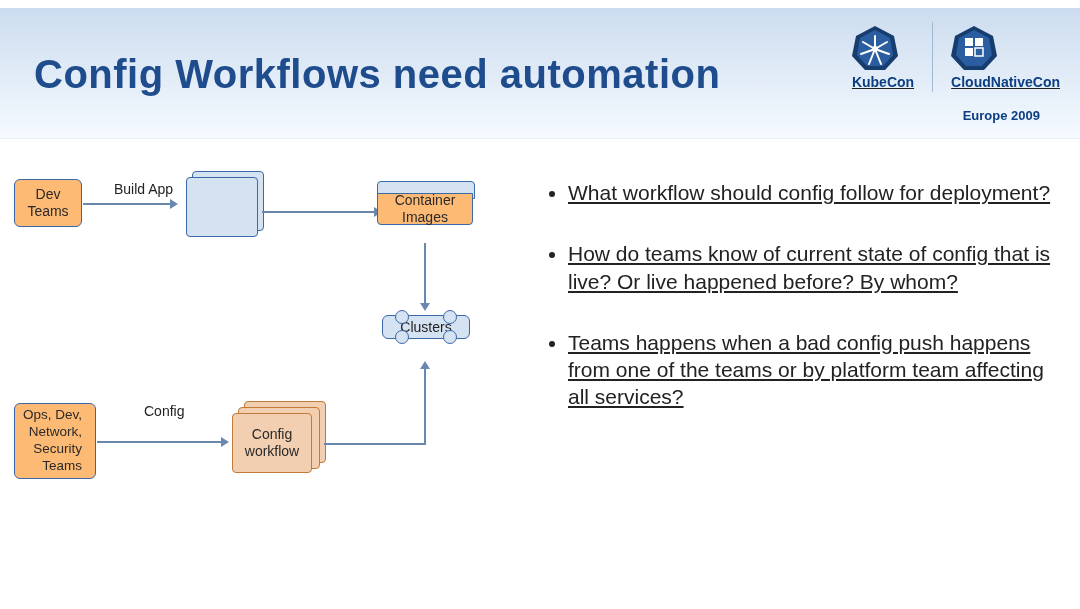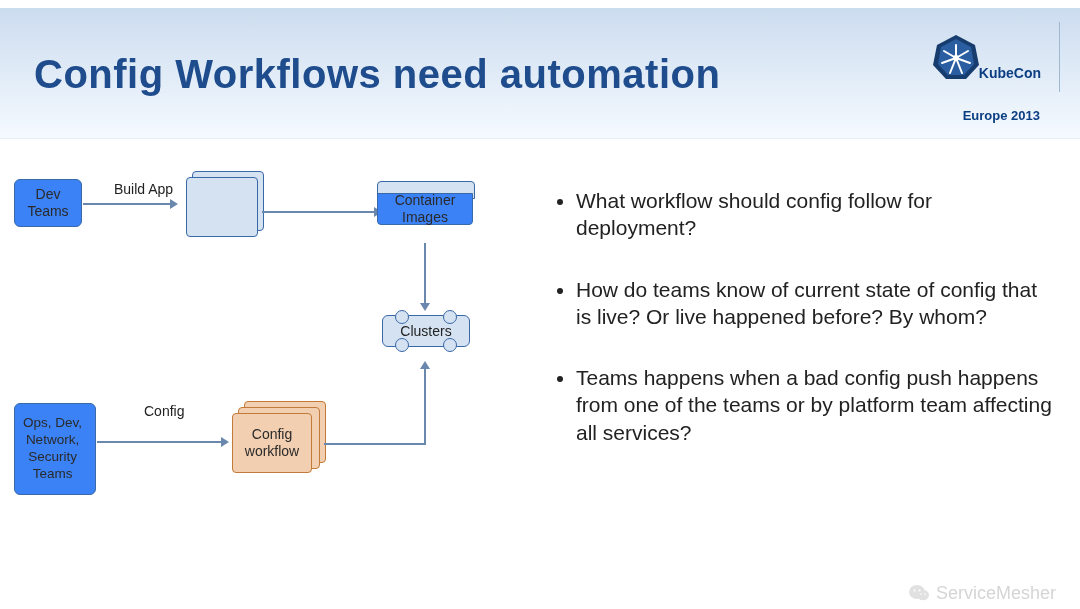--- a/index.html
+++ b/index.html
@@ -32,22 +32,23 @@
   .logos {
     position: absolute;
     right: 20px;
     top: 14px;
     display: flex;
     align-items: center;
     gap: 18px;
   }
   .logo {
     display: flex;
-    flex-direction: row;
-    align-items: flex-end;
+    flex-direction: column;
+    align-items: flex-start;
+    text-decoration: underline;
   }
   .logo svg { display: block; }
   .logo-label {
     font-size: 14px;
     font-weight: 700;
     color: #0b3e82;
     margin-top: 2px;
   }
   .logo-sep {
     width: 1px;
@@ -80,21 +81,21 @@
     border-radius: 6px;
     display: flex;
     align-items: center;
     justify-content: center;
     font-size: 14px;
     color: #2a2a2a;
     text-align: center;
     line-height: 1.25;
     padding: 6px 8px;
   }
-  .node.blue { background: #3b82f6; }
+  .node.blue { background: #fdba74; }
   .node.orange { background: #f2cfb0; border-color: #c27a3a; }
   .stackA {
     position: absolute;
     border-radius: 4px;
   }
   .stackA.blue { background: #d4e2f2; border: 1px solid #3a69a8; }
   .stackA.orange { background: #f2cfb0; border: 1px solid #c27a3a; }
   
   .arrow {
     position: absolute;
@@ -162,21 +163,22 @@
 
   .bullets {
     position: absolute;
     left: 540px;
     top: 40px;
     width: 520px;
   }
   .bullets ul {
     list-style: disc;
     padding-left: 28px;
-    margin: 8px;
+    margin: 0;
+    text-decoration: underline;
   }
   .bullets li {
     font-size: 21px;
     line-height: 1.3;
     margin-bottom: 34px;
   }
   .watermark {
     position: absolute;
     right: 24px;
     bottom: 14px;
@@ -207,22 +209,35 @@
           <line x1="23" y1="25" x2="37" y2="30"></line>
           <line x1="23" y1="25" x2="29" y2="40"></line>
           <line x1="23" y1="25" x2="17" y2="40"></line>
           <line x1="23" y1="25" x2="9" y2="30"></line>
           <line x1="23" y1="25" x2="11" y2="18"></line>
         </g>
       </svg>
       <div class="logo-label">KubeCon</div>
     </div>
     <div class="logo-sep"></div>
+    <div class="logo">
+      <svg width="46" height="48" viewBox="0 0 46 48">
+        <polygon points="23,2 42,12 46,32 33,46 13,46 0,32 4,12" fill="#173c6e"></polygon>
+        <polygon points="23,6 38,14 41,31 31,42 15,42 5,31 8,14" fill="#2a5ea0"></polygon>
+        <g fill="#fff">
+          <rect x="14" y="14" width="8" height="8"></rect>
+          <rect x="24" y="14" width="8" height="8"></rect>
+          <rect x="14" y="24" width="8" height="8"></rect>
+          <rect x="24" y="24" width="8" height="8" fill="#2a5ea0" stroke="#fff" stroke-width="1.5"></rect>
+        </g>
+      </svg>
+      <div class="logo-label">CloudNativeCon</div>
+    </div>
   </div>
-  <div class="event-sub">Europe 2013</div>
+  <div class="event-sub">Europe 2009</div>
 </div>
 
 <div class="content">
 
   <div class="diagram">
 
     <div class="node blue" style="left:0px; top:10px; width:68px; height:48px;">
       <span style="white-space:pre-line;">Dev
 Teams</span>
     </div>
@@ -240,27 +255,27 @@
 
     <div class="stackA blue" style="left:363px; top:12px; width:96px; height:16px; border-radius:4px 4px 0 0;"></div>
     <div class="node blue" style="left:363px; top:24px; width:96px; height:32px; border-radius:0 0 4px 4px;">
       <span style="white-space:pre-line;">Container
 Images</span>
     </div>
 
     <div class="arrow v" style="left:410px; top:74px; height:60px;"></div>
     <div class="arrowhead down" style="left:406px; top:134px;"></div>
 
-    <div class="clusters" style="left:368px; top:146px; width:88px; height:32px;">
+    <div class="clusters" style="left:368px; top:146px; width:88px; height:24px;">
       <span class="bump-l"></span>
         <span class="bump-r"></span>
       <span>Clusters</span>
     </div>
 
-    <div class="node blue" style="left:0px; top:234px; width:82px; height:92px; font-size:13.5px; text-align:center; justify-content:flex-start;">
+    <div class="node blue" style="left:0px; top:234px; width:82px; height:76px; font-size:13.5px; text-align:right; justify-content:flex-start;">
       <span style="white-space:pre-line;">Ops, Dev,
 Network,
 Security
 Teams</span>
     </div>
 
     <div class="edge-label" style="left:130px; top:234px;">Config</div>
 
     <div class="arrow h" style="left:83px; top:272px; width:124px;"></div>
     <div class="arrowhead right" style="left:207px; top:268px;"></div>
@@ -279,25 +294,14 @@
   </div>
 
   <div class="bullets">
     <ul>
       <li>What workflow should config follow for deployment?</li>
       <li>How do teams know of current state of config that is live? Or live happened before? By whom?</li>
       <li>Teams happens when a bad config push happens from one of the teams or by platform team affecting all services?</li>
     </ul>
   </div>
 
-  <div class="watermark">
-    <svg width="22" height="22" viewBox="0 0 22 22">
-      <ellipse cx="9" cy="10" rx="8" ry="7" fill="#d8d8d8"></ellipse>
-      <ellipse cx="15" cy="13" rx="6" ry="5.2" fill="#d8d8d8"></ellipse>
-      <circle cx="6.5" cy="8.5" r="1" fill="#fff"></circle>
-      <circle cx="11.5" cy="8.5" r="1" fill="#fff"></circle>
-      <circle cx="13" cy="12" r="0.8" fill="#fff"></circle>
-      <circle cx="17" cy="12" r="0.8" fill="#fff"></circle>
-    </svg>
-    <span>ServiceMesher</span>
-  </div>
 
 </div>
 
 </body></html>

